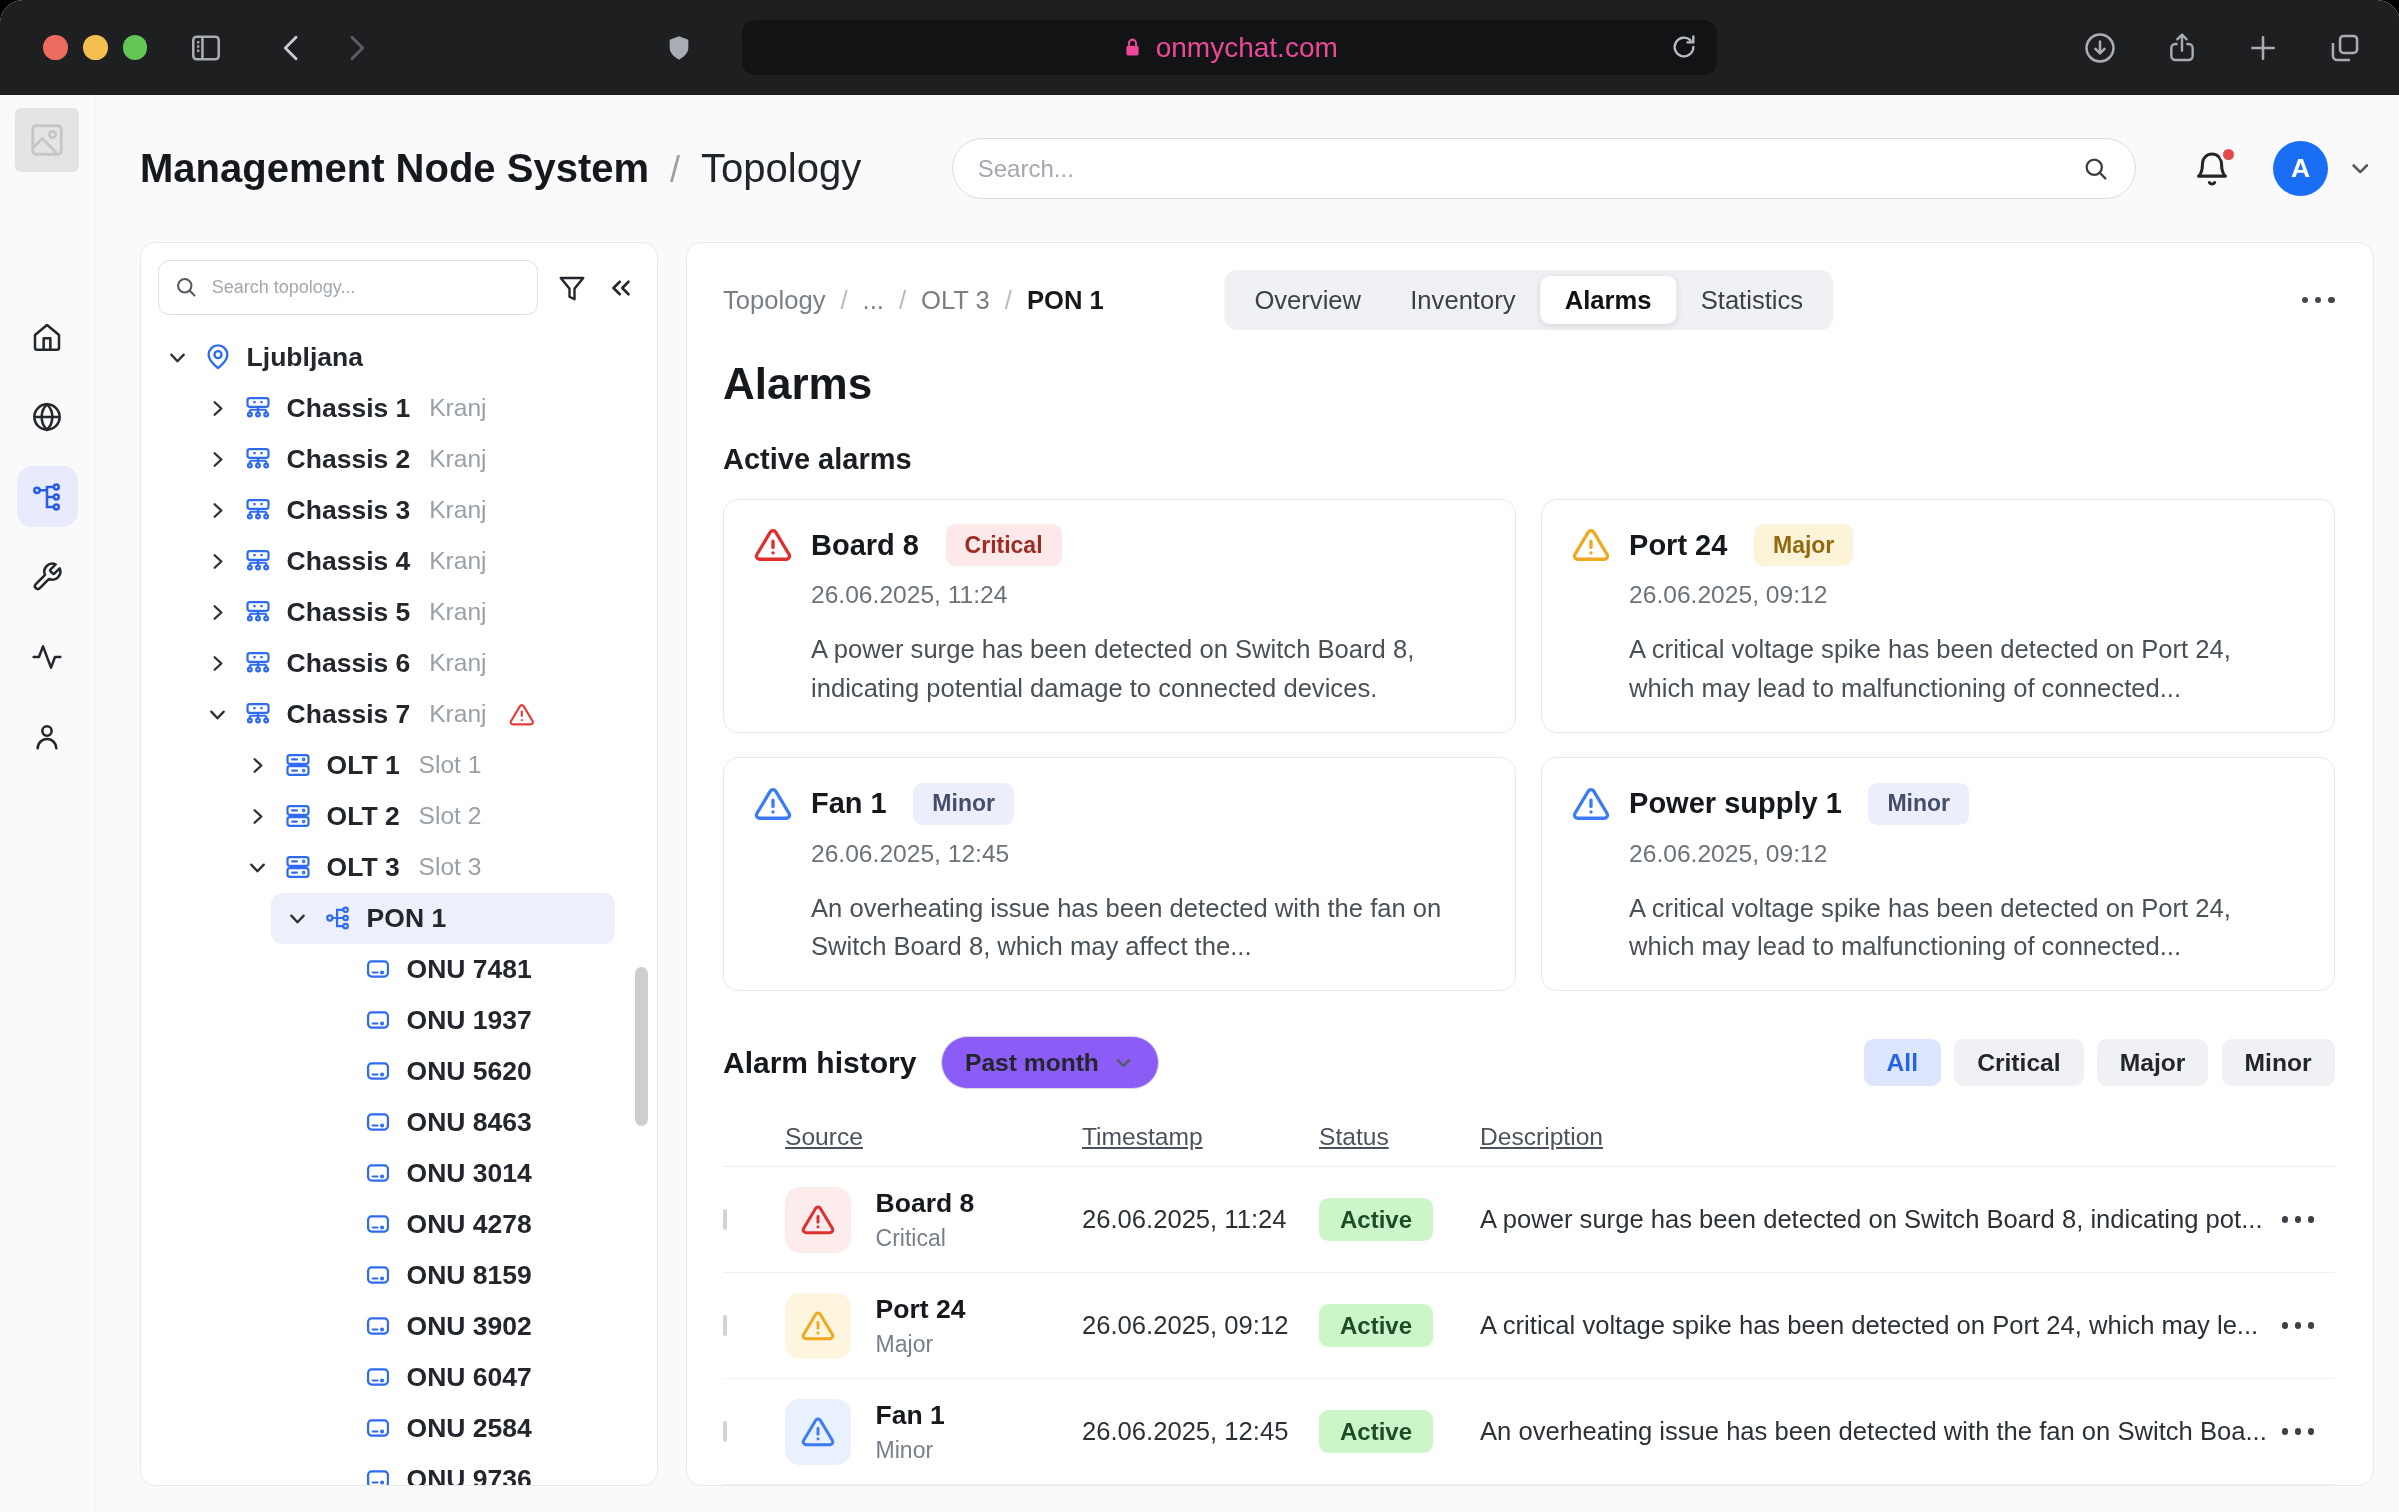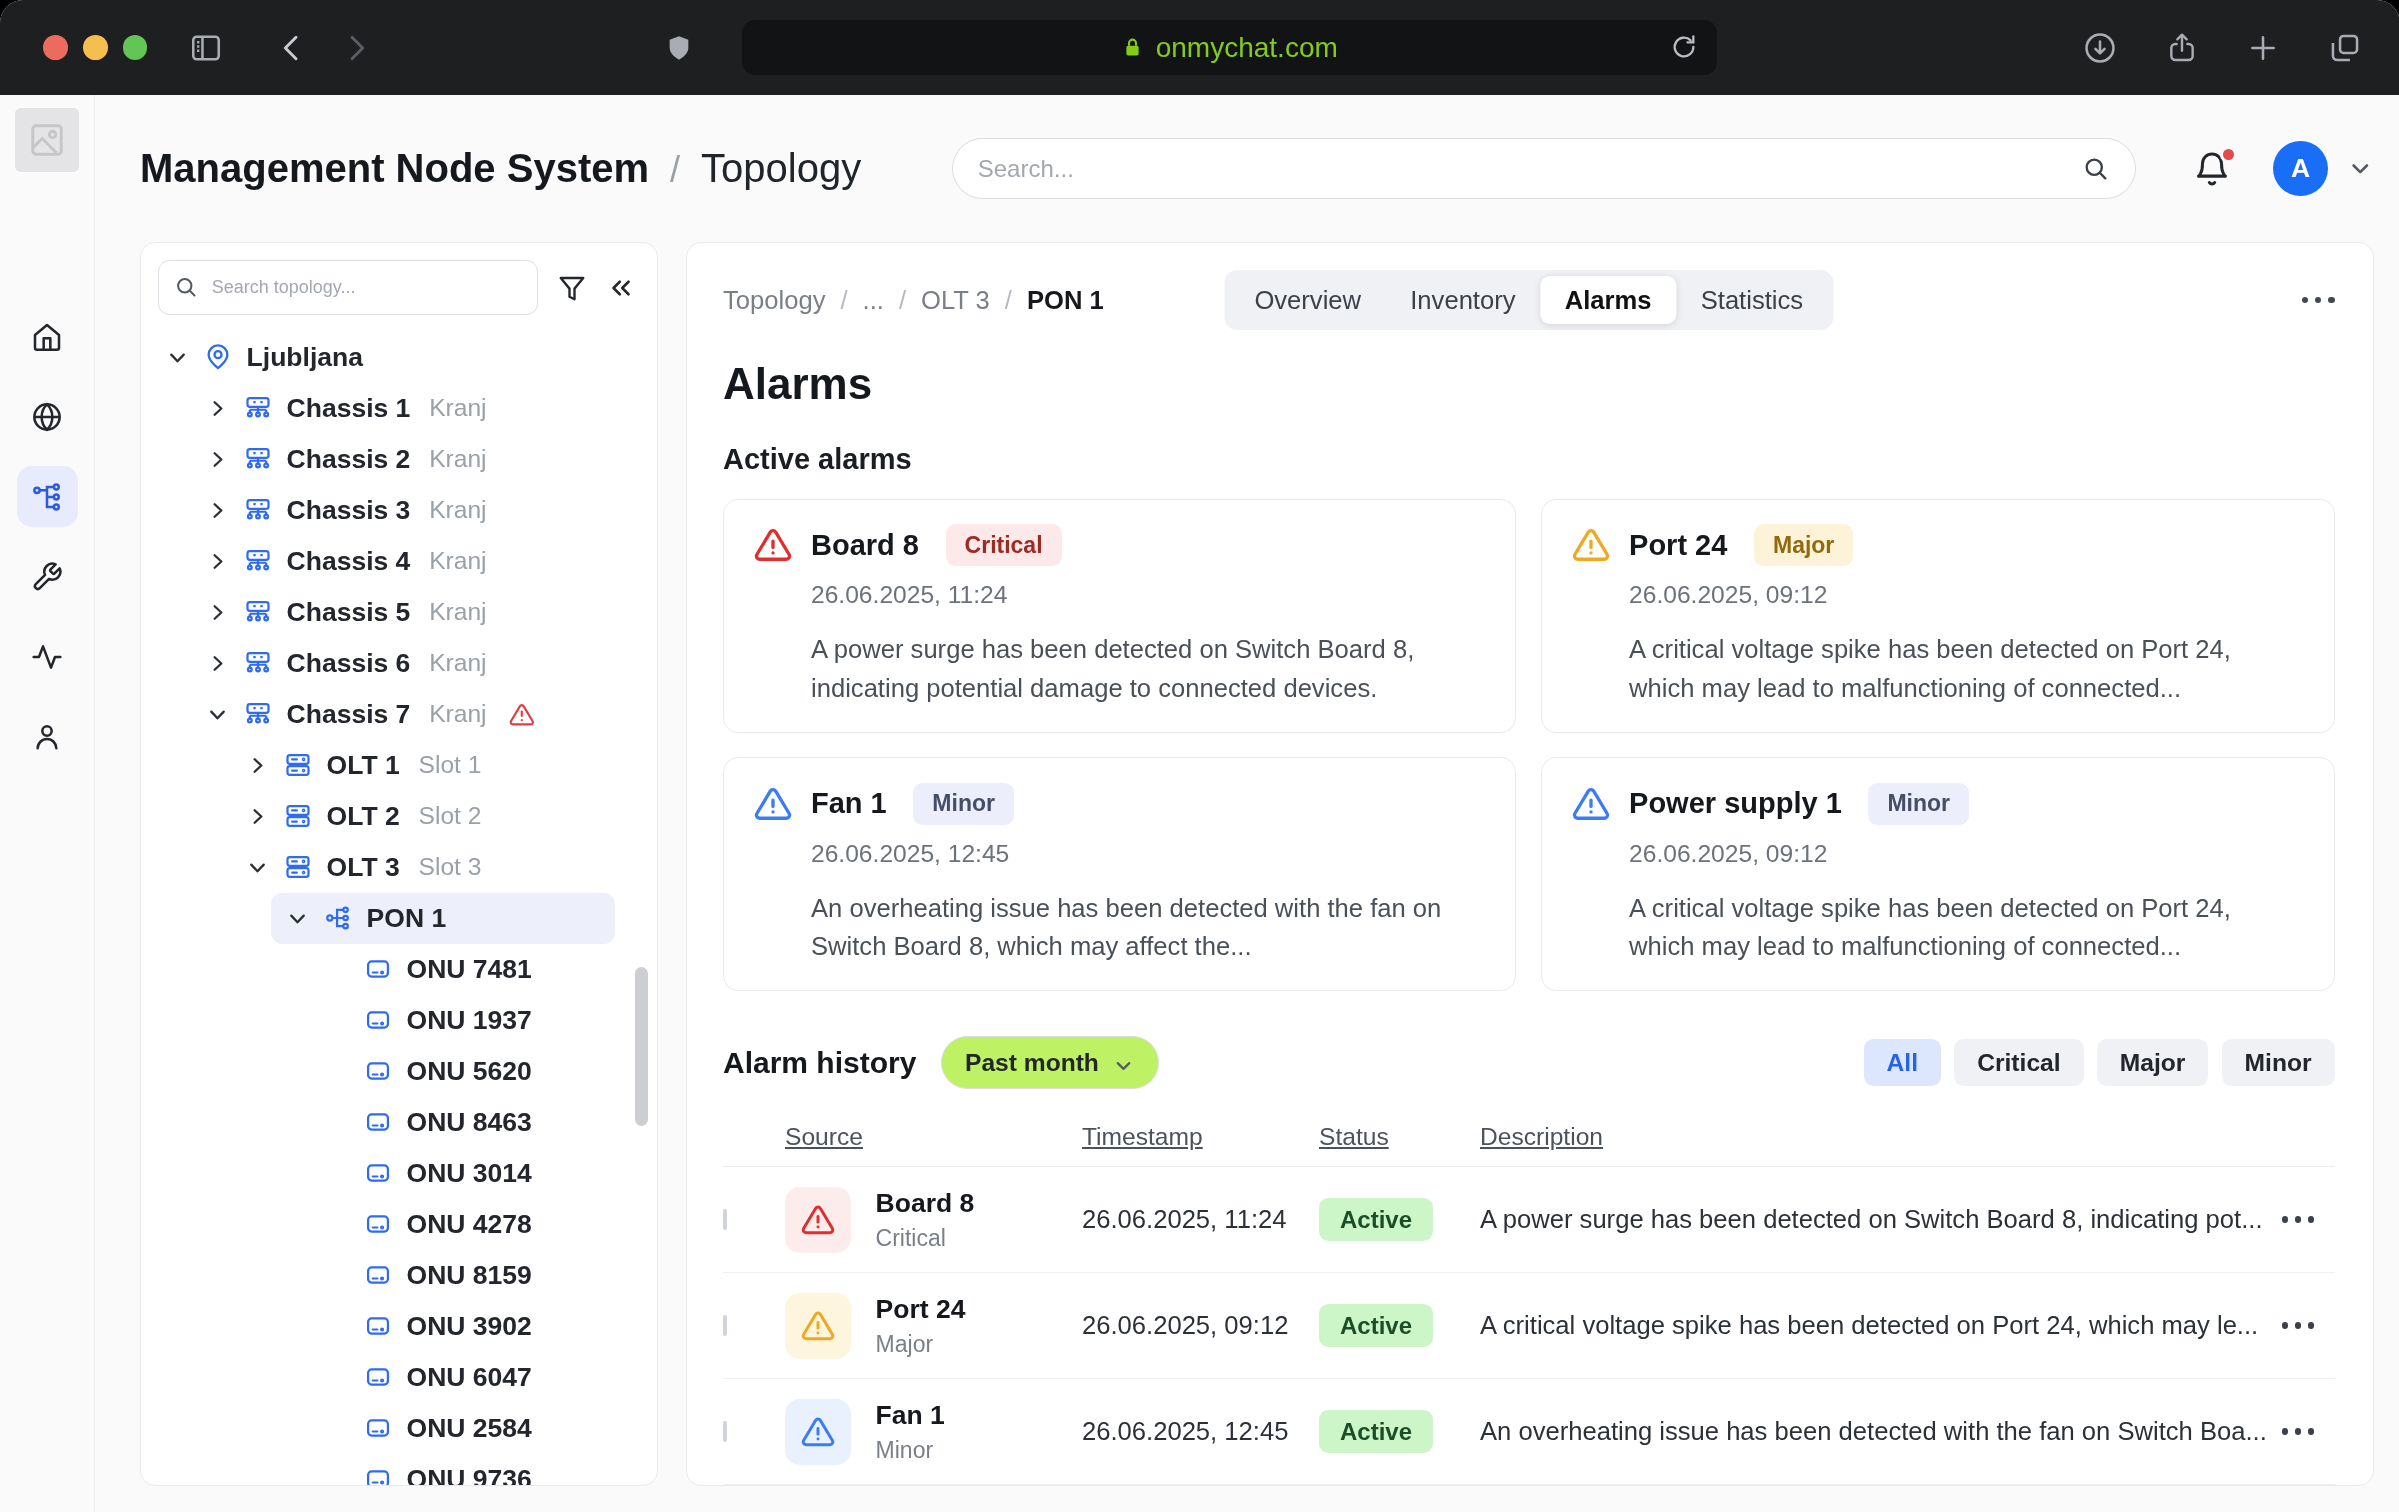--- a/index.html
+++ b/index.html
@@ -10,21 +10,21 @@
 
   
   .chrome { flex:0 0 95px; background:#1e1f21; display:flex; align-items:center; padding:0 32px; }
   .lights { display:flex; gap:15px; margin-left:11.4px; }
   .light { width:24.6px; height:24.6px; border-radius:50%; }
   .light.red{background:#ed6a5e;} .light.yellow{background:#f5bf4f;} .light.green{background:#62c554;}
   .cicon { color:#a9acb3; }
   .cicon.dim { color:#5b5e64; }
   .cicon.bright { color:#c9cbd0; }
   .urlbar { position:relative; width:975px; height:55px; background:#121315; border-radius:13.2px; margin-left:49px;
-            display:flex; align-items:center; justify-content:center; gap:13.2px; color:#84cc16; font-size:28px; }
+            display:flex; align-items:center; justify-content:center; gap:13.2px; color:#ec4899; font-size:28px; }
   .urlbar .reload { position:absolute; right:19px; top:13.2px; color:#b9bcc2; }
   .chrome-right { margin-left:auto; display:flex; align-items:center; gap:49px; margin-right:5.7px; }
   .mgl44{margin-left:42px;} .mgl56{margin-left:53px;} .mgl34{margin-left:32px;} .mgl310{margin-left:293px;}
 
   
   .app { flex:1; display:flex; min-height:0; background:#fafafa; }
   .rail { width:95px; border-right:1.9px solid #ededef; display:flex; flex-direction:column; align-items:center; flex:none; }
   .logo { width:64px; height:64px; background:#e4e4e6; border-radius:5.7px; margin-top:13.2px; display:flex; align-items:center; justify-content:center; color:#c6c6c9; }
   .rail-icons { margin-top:134px; display:flex; flex-direction:column; gap:19px; }
   .tile { width:61px; height:61px; border-radius:15px; display:flex; align-items:center; justify-content:center; color:#23262b; }
@@ -97,21 +97,21 @@
   .ctitle { font-size:29px; font-weight:700; color:#15181d; }
   .cbadge { font-size:23px; font-weight:600; padding:7.6px 19px; border-radius:9.5px; margin-left:7.6px; white-space:nowrap; }
   .cbadge.critical { background:#fde9e9; color:#9c2b23; }
   .cbadge.major { background:#fcf3d9; color:#92690d; }
   .cbadge.minor { background:#eceffb; color:#454e68; }
   .ctime { margin:15px 0 0 57px; font-size:24.6px; color:#6c727b; }
   .cdesc { margin:21px 0 0 57px; font-size:25.6px; line-height:1.5; color:#4a5058; max-width:662px; }
 
   .hist { display:flex; align-items:center; margin-top:45px; gap:24.6px; }
   .hist-title { font-size:30px; font-weight:700; color:#15181d; }
-  .range { display:flex; align-items:flex-end; gap:13.2px; border:1.9px solid #d9dbe0; border-radius:945px; padding:11.4px 23px; font-size:24.6px; font-weight:600; color:#23262c; background:#bef264; }
+  .range { display:flex; align-items:center; gap:13.2px; border:1.9px solid #d9dbe0; border-radius:945px; padding:11.4px 23px; font-size:24.6px; font-weight:600; color:#23262c; background:#8b5cf6; }
   .range .rchev { color:#565b62; }
   .chips { margin-left:auto; display:flex; gap:13.2px; }
   .chip { padding:9.5px 23px; border-radius:9.5px; background:#f0f1f4; font-size:24.6px; font-weight:600; color:#23262c; }
   .chip.active { background:#dce6fd; color:#2563eb; }
 
   .table { margin-top:19px; }
   .thead, .hrow { display:grid; grid-template-columns:62px 297px 237px 161px 1fr 53px; align-items:center; }
   .thead { height:59px; border-bottom:1.9px solid #ececef; font-size:24.6px; color:#4c525b;text-decoration:underline; }
   .hrow { height:106px; border-bottom:1.9px solid #f0f0f2; }
   .cb { width:28px; height:28px; border:2.8px solid #d0d3d9; border-radius:8.5px; background:#fff; }

